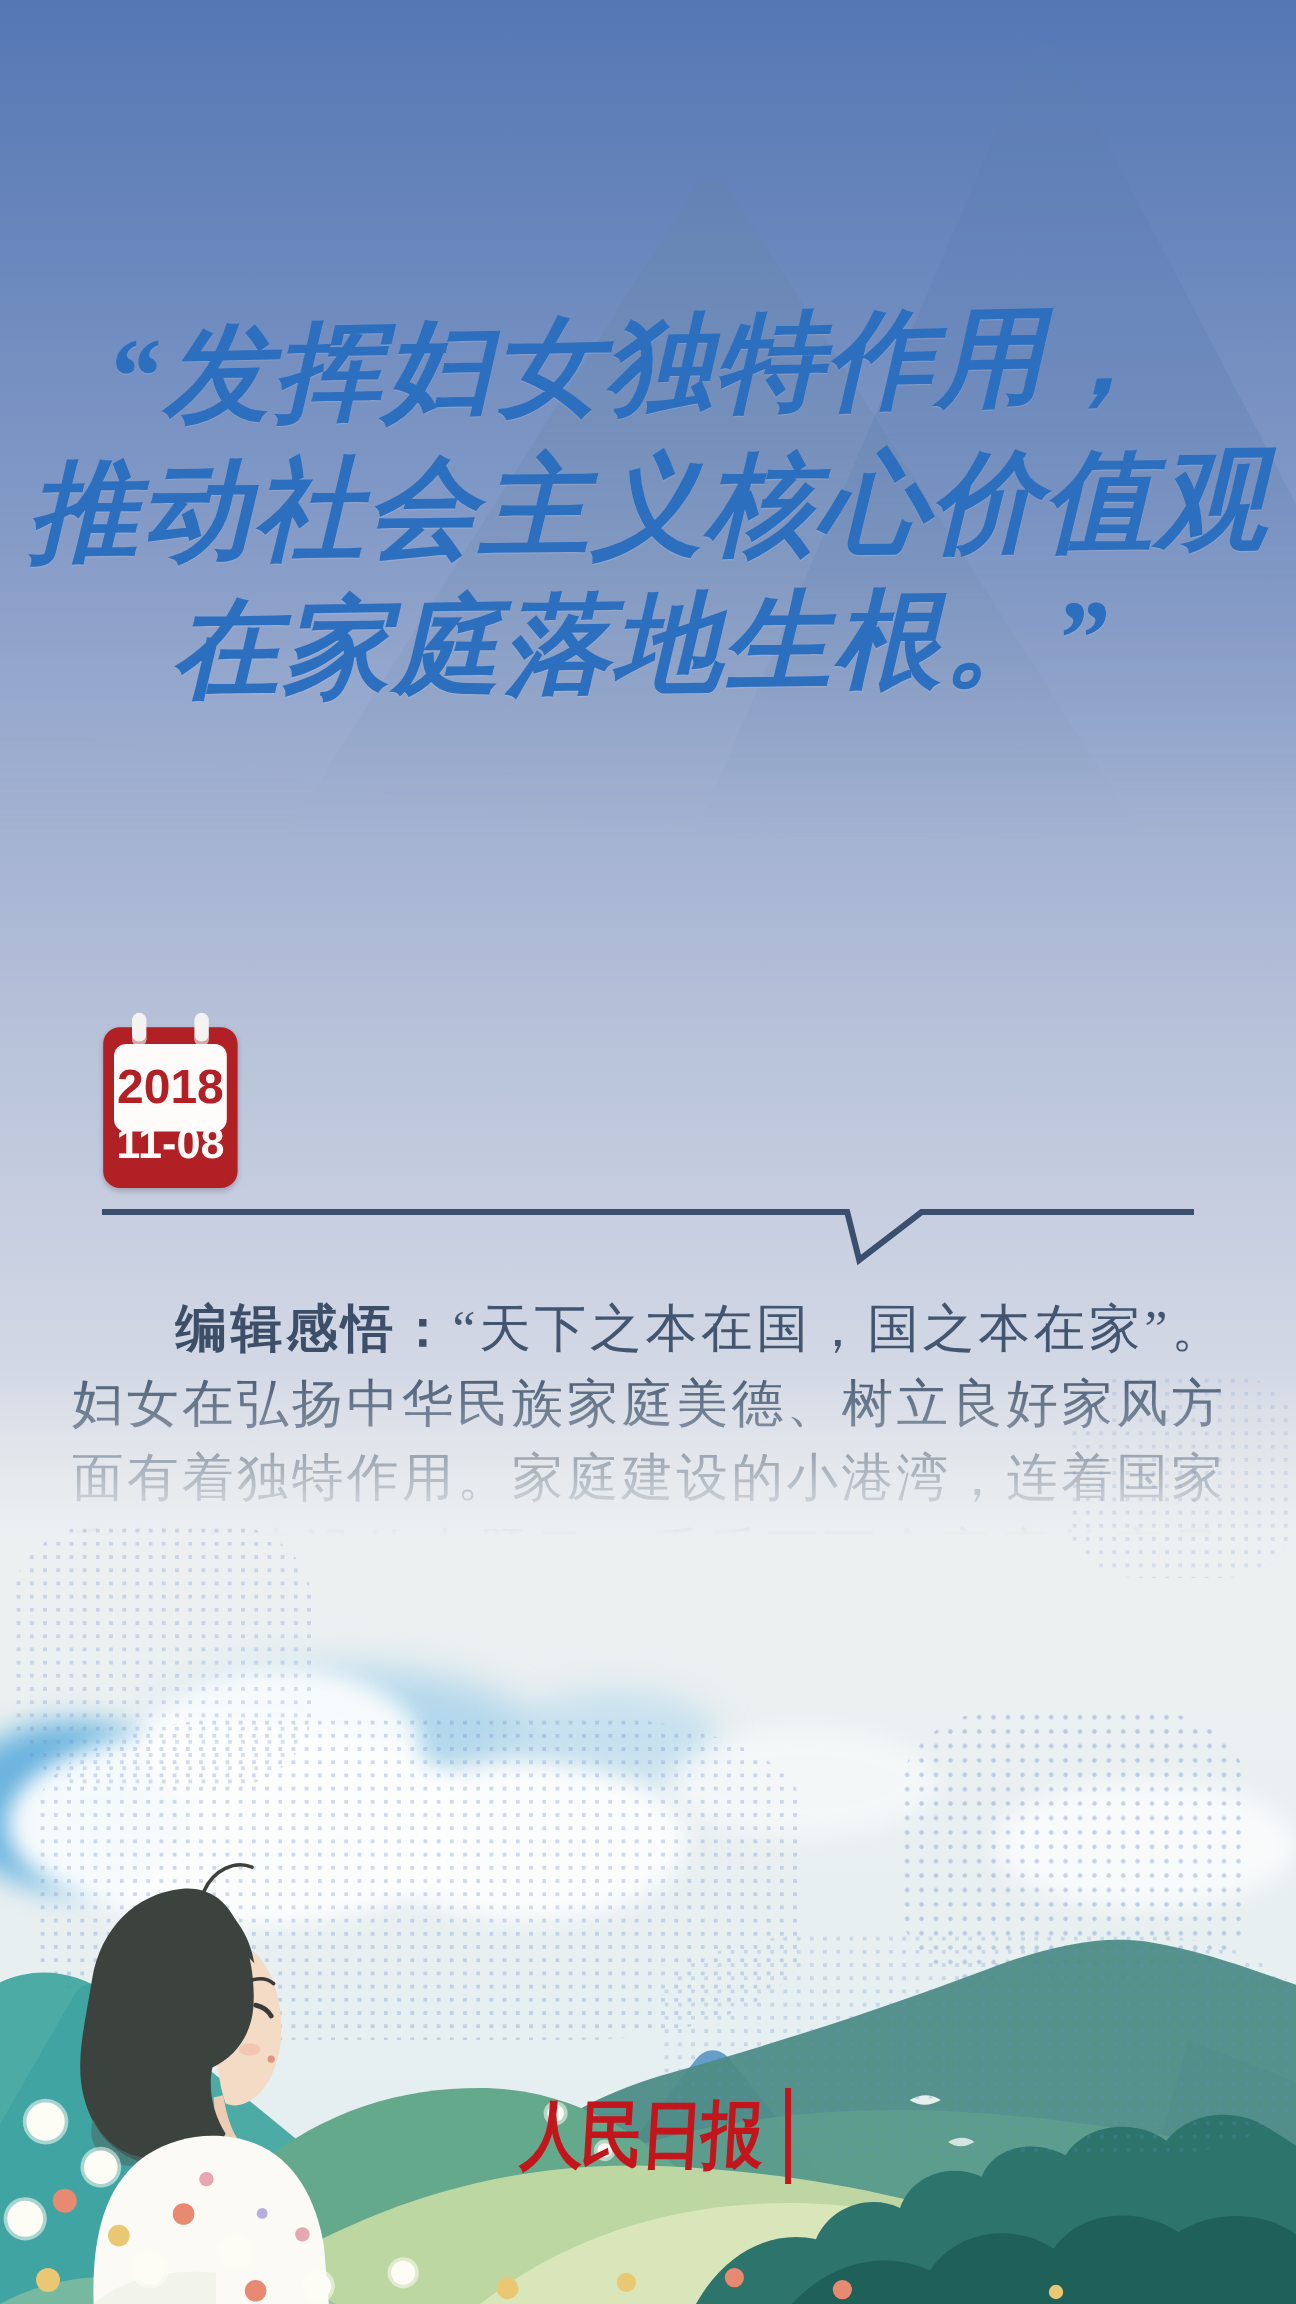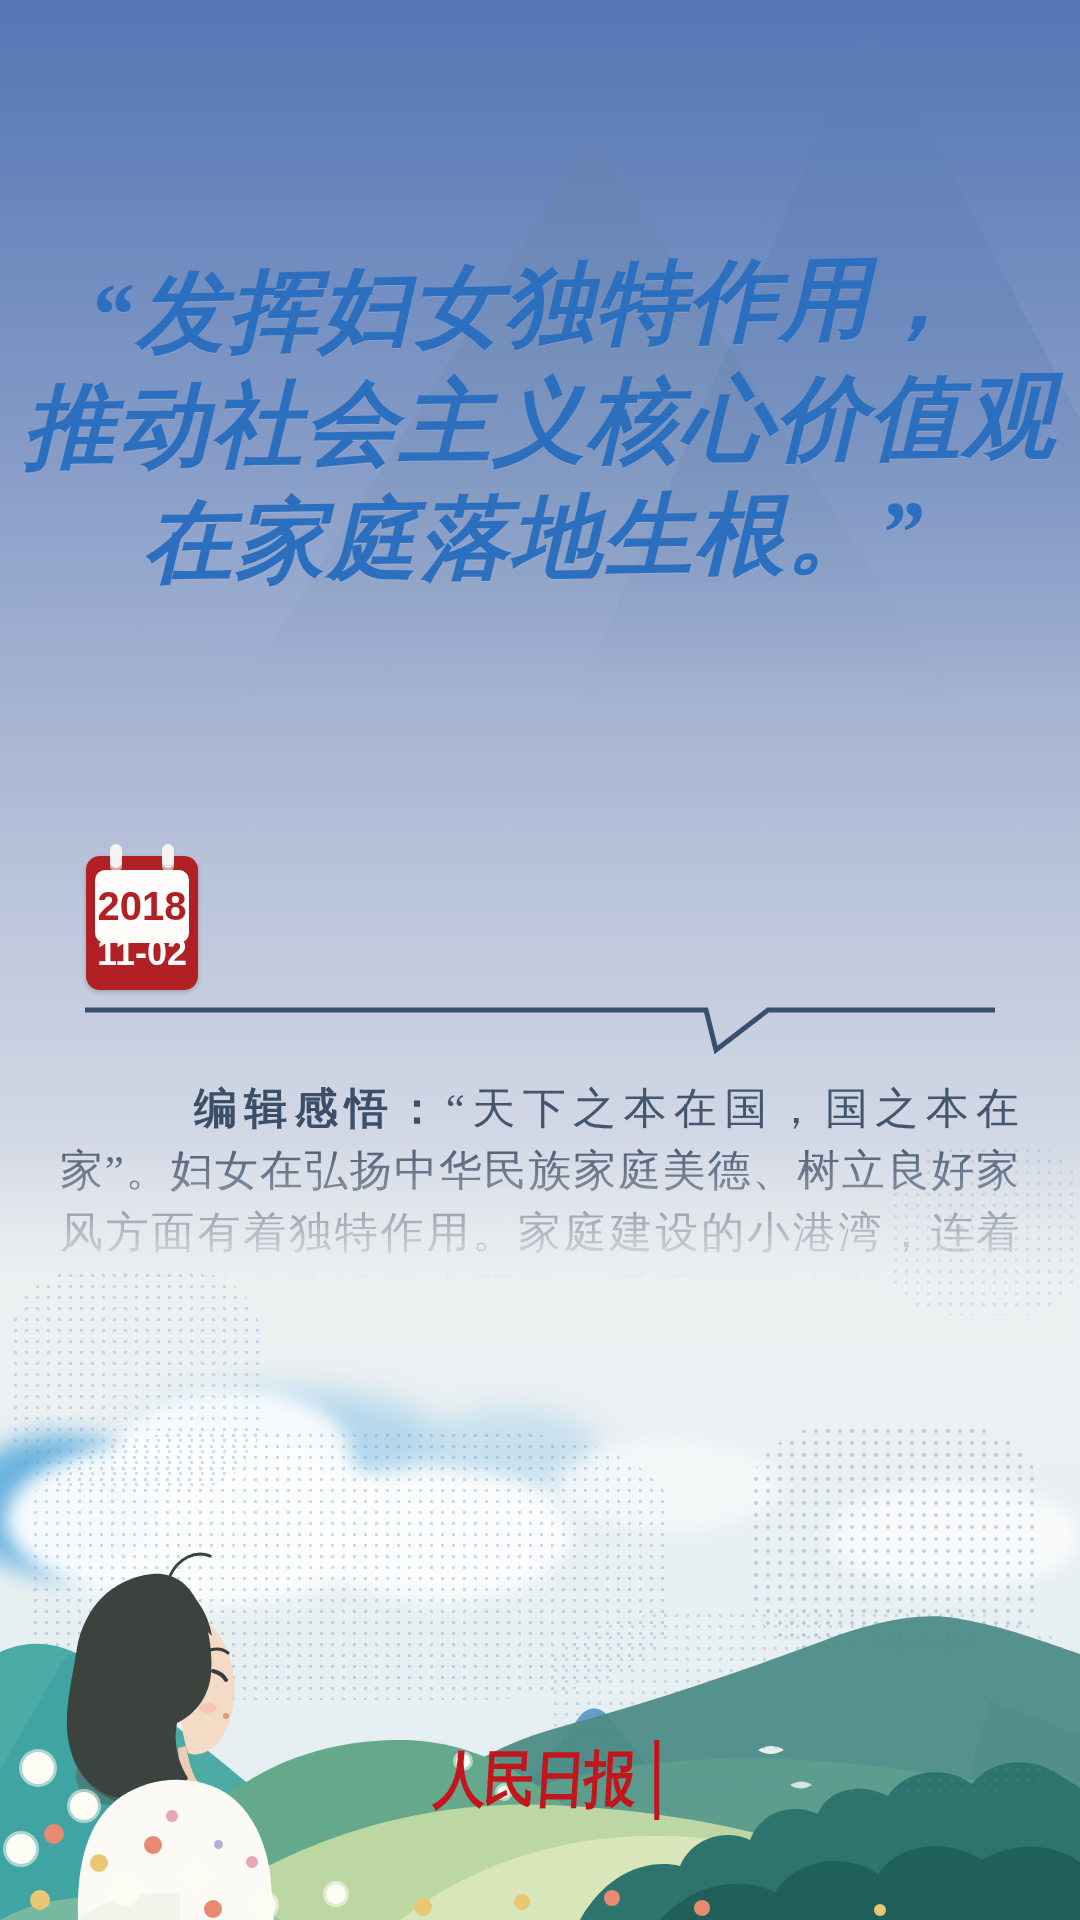--- a/index.html
+++ b/index.html
@@ -31,21 +31,21 @@
   .cal-date{position:absolute;left:0;top:76px;width:112px;text-align:center;
     font-family:"Liberation Sans","DejaVu Sans",sans-serif;font-weight:bold;font-size:36px;color:#fdfcfa;}
   .attr-wrap{position:absolute;right:98px;top:868px;text-align:right;color:#2c3b52;}
   .attribution{font-size:60px;font-weight:bold;letter-spacing:4px;line-height:72px;}
   .source{margin-top:8px;font-size:37px;font-weight:bold;letter-spacing:1px;color:#31415a;}
   .rule{position:absolute;left:0;top:1000px;width:1080px;height:64px;}
   
   .commentary{position:absolute;left:60px;top:1078px;width:960px;margin:0;
     font-size:43px;line-height:62px;color:#44566f;text-align:justify;
     text-indent:2em;letter-spacing:1px;}
-  .commentary b{color:#3c4e68;margin-left:48px;}
+  .commentary b{color:#3c4e68;}
   
   .scene{position:absolute;left:0;top:1140px;width:1080px;height:780px;overflow:hidden;
     background:linear-gradient(180deg,rgba(238,240,241,0) 0%,#edf0f1 18%,#eaf0f2 45%,#e2eef0 100%);}
   .blob{position:absolute;border-radius:50%;}
   .sky-patch1{left:-40px;top:295px;width:200px;height:140px;background:#54a9db;filter:blur(12px);opacity:.85;}
   .sky-patch2{left:140px;top:250px;width:300px;height:100px;background:#8ec7e8;filter:blur(16px);opacity:.6;}
   .sky-patch3{left:420px;top:268px;width:180px;height:80px;background:#a5d2ec;filter:blur(14px);opacity:.5;}
   .cloud{background:#fdfefe;filter:blur(9px);}
   .cloud.c1{left:6px;top:295px;width:390px;height:170px;opacity:.95;}
   .cloud.c2{left:120px;top:250px;width:230px;height:130px;opacity:.9;}
@@ -95,21 +95,21 @@
     <div class="q-line q2">推动社会主义核心价值观</div>
     <div class="q-line q3">在家庭落地生根。”</div>
   </div>
 
   <div class="calendar">
     <span class="cal-ring r1"></span>
     <span class="cal-ring r2"></span>
     <div class="cal-panel">
       <span class="cal-year">2018</span>
     </div>
-    <div class="cal-date">11-02</div>
+    <div class="cal-date">11-08</div>
   </div>
 
   <div class="attr-wrap">
   </div>
 
   <svg class="rule" viewBox="0 0 1080 64" aria-hidden="true">
     <path d="M85,10 H706 L716,50 L768,10 H995" fill="none" stroke="#3a4f6e" stroke-width="5"></path>
   </svg>
 
   <p class="commentary"><b>编辑感悟：</b><span>“天下之本在国，国之本在家”。妇女在弘扬中华民族家庭美德、树立良好家风方面有着独特作用。家庭建设的小港湾，连着国家和社会建设的大题目。千千万万个家庭的家风好，子女教育得好，社会风气好才有基础。</span></p>

